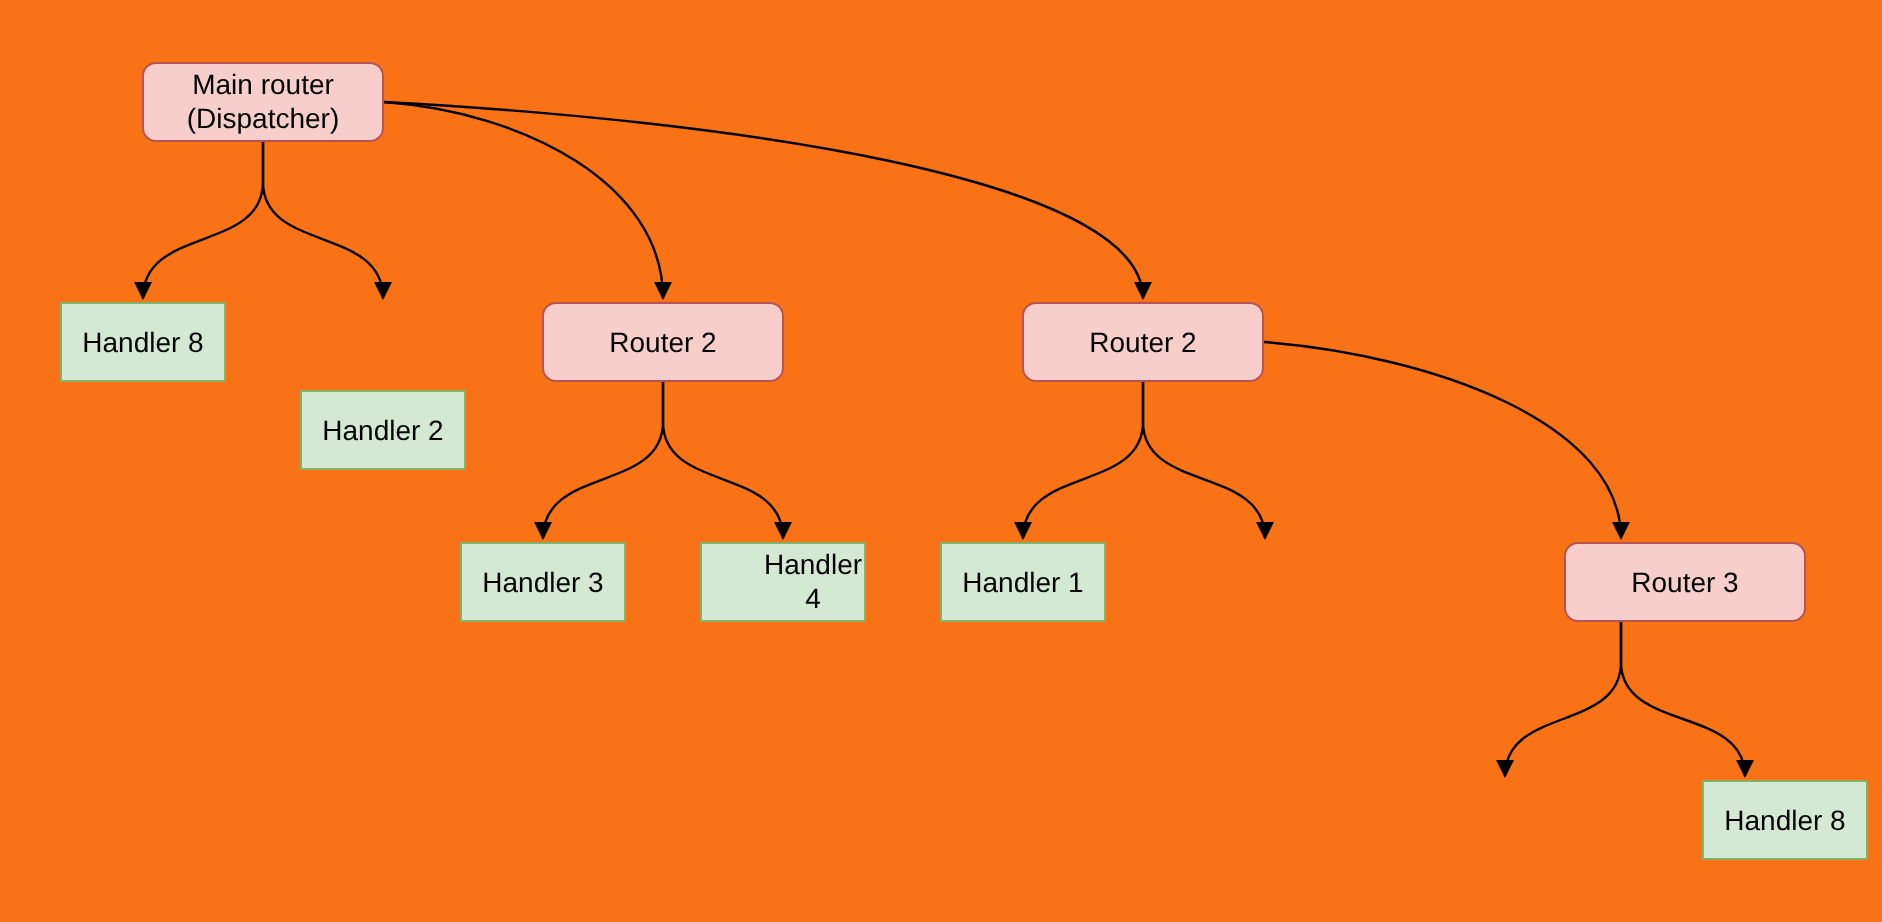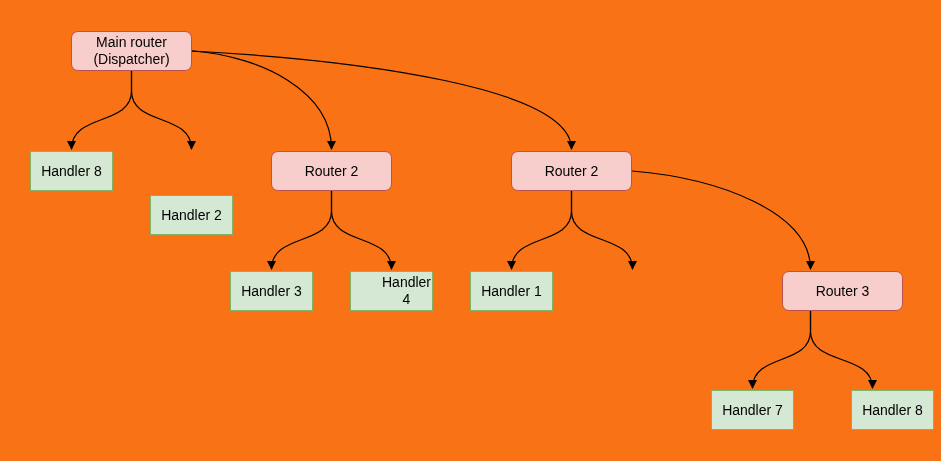--- a/index.html
+++ b/index.html
@@ -87,17 +87,16 @@
 
   <div class="node handler" style="left:230px; top:271px; width:83px; height:40px;">Handler 3</div>
 
   <div class="node handler" style="left:350px; top:271px; width:83px; height:40px;padding-left:30px;">Handler 4</div>
 
   <div class="node handler" style="left:470px; top:271px; width:83px; height:40px;">Handler 1</div>
 
 
   <div class="node router" style="left:750px; top:271px; width:121px; height:40px;margin-left:32px;">Router 3</div>
 
-  <div class="node handler" style="left:711px; top:390px; width:83px; height:40px;">Handler 7</div>
 
   <div class="node handler" style="left:831px; top:390px; width:83px; height:40px;margin-left:20px;">Handler 8</div>
 
 </div>
 
 </body></html>

